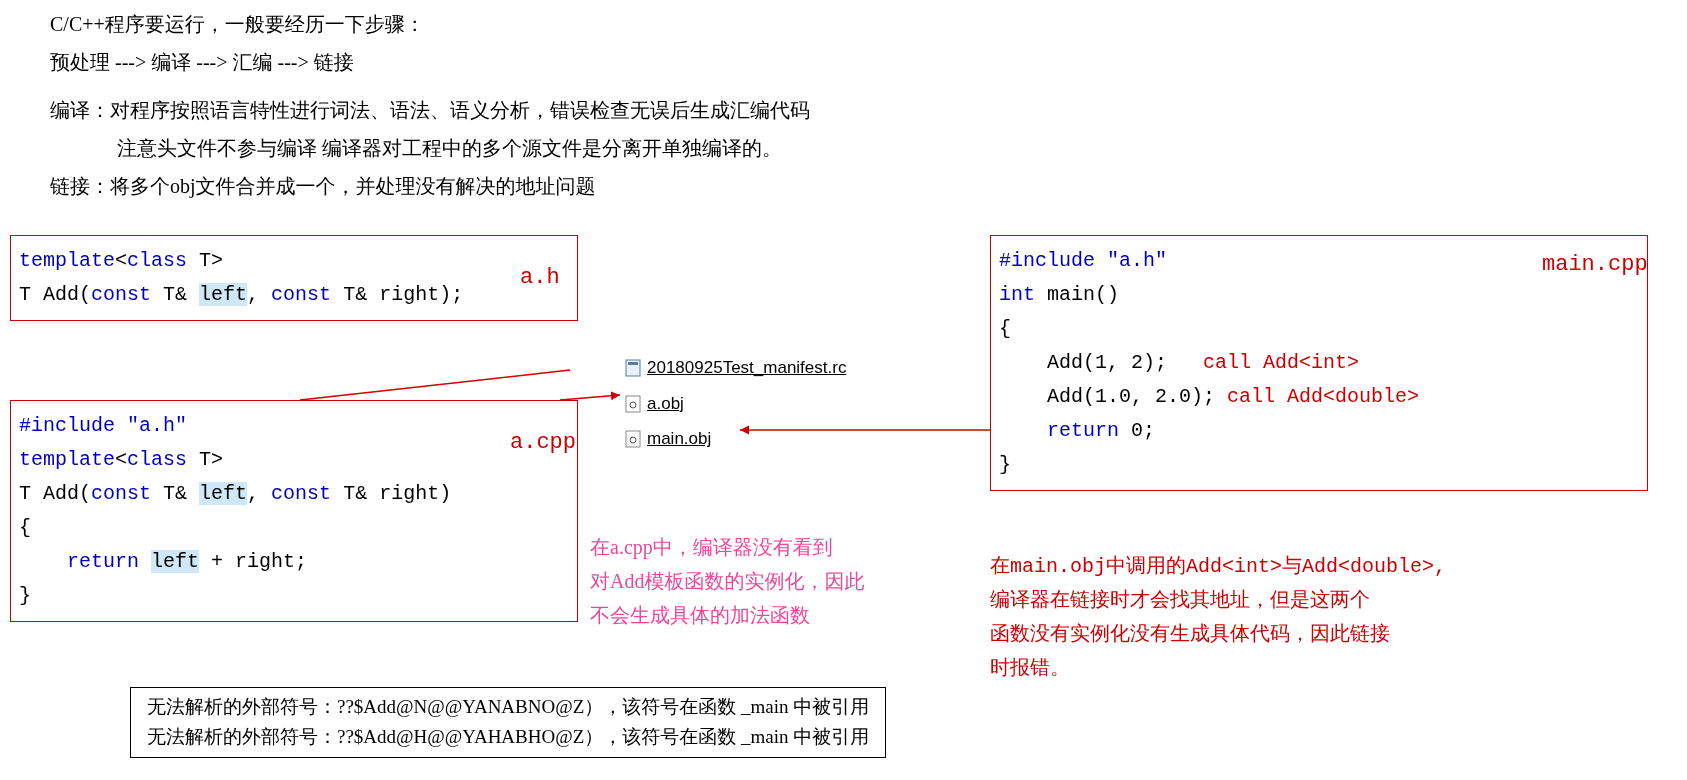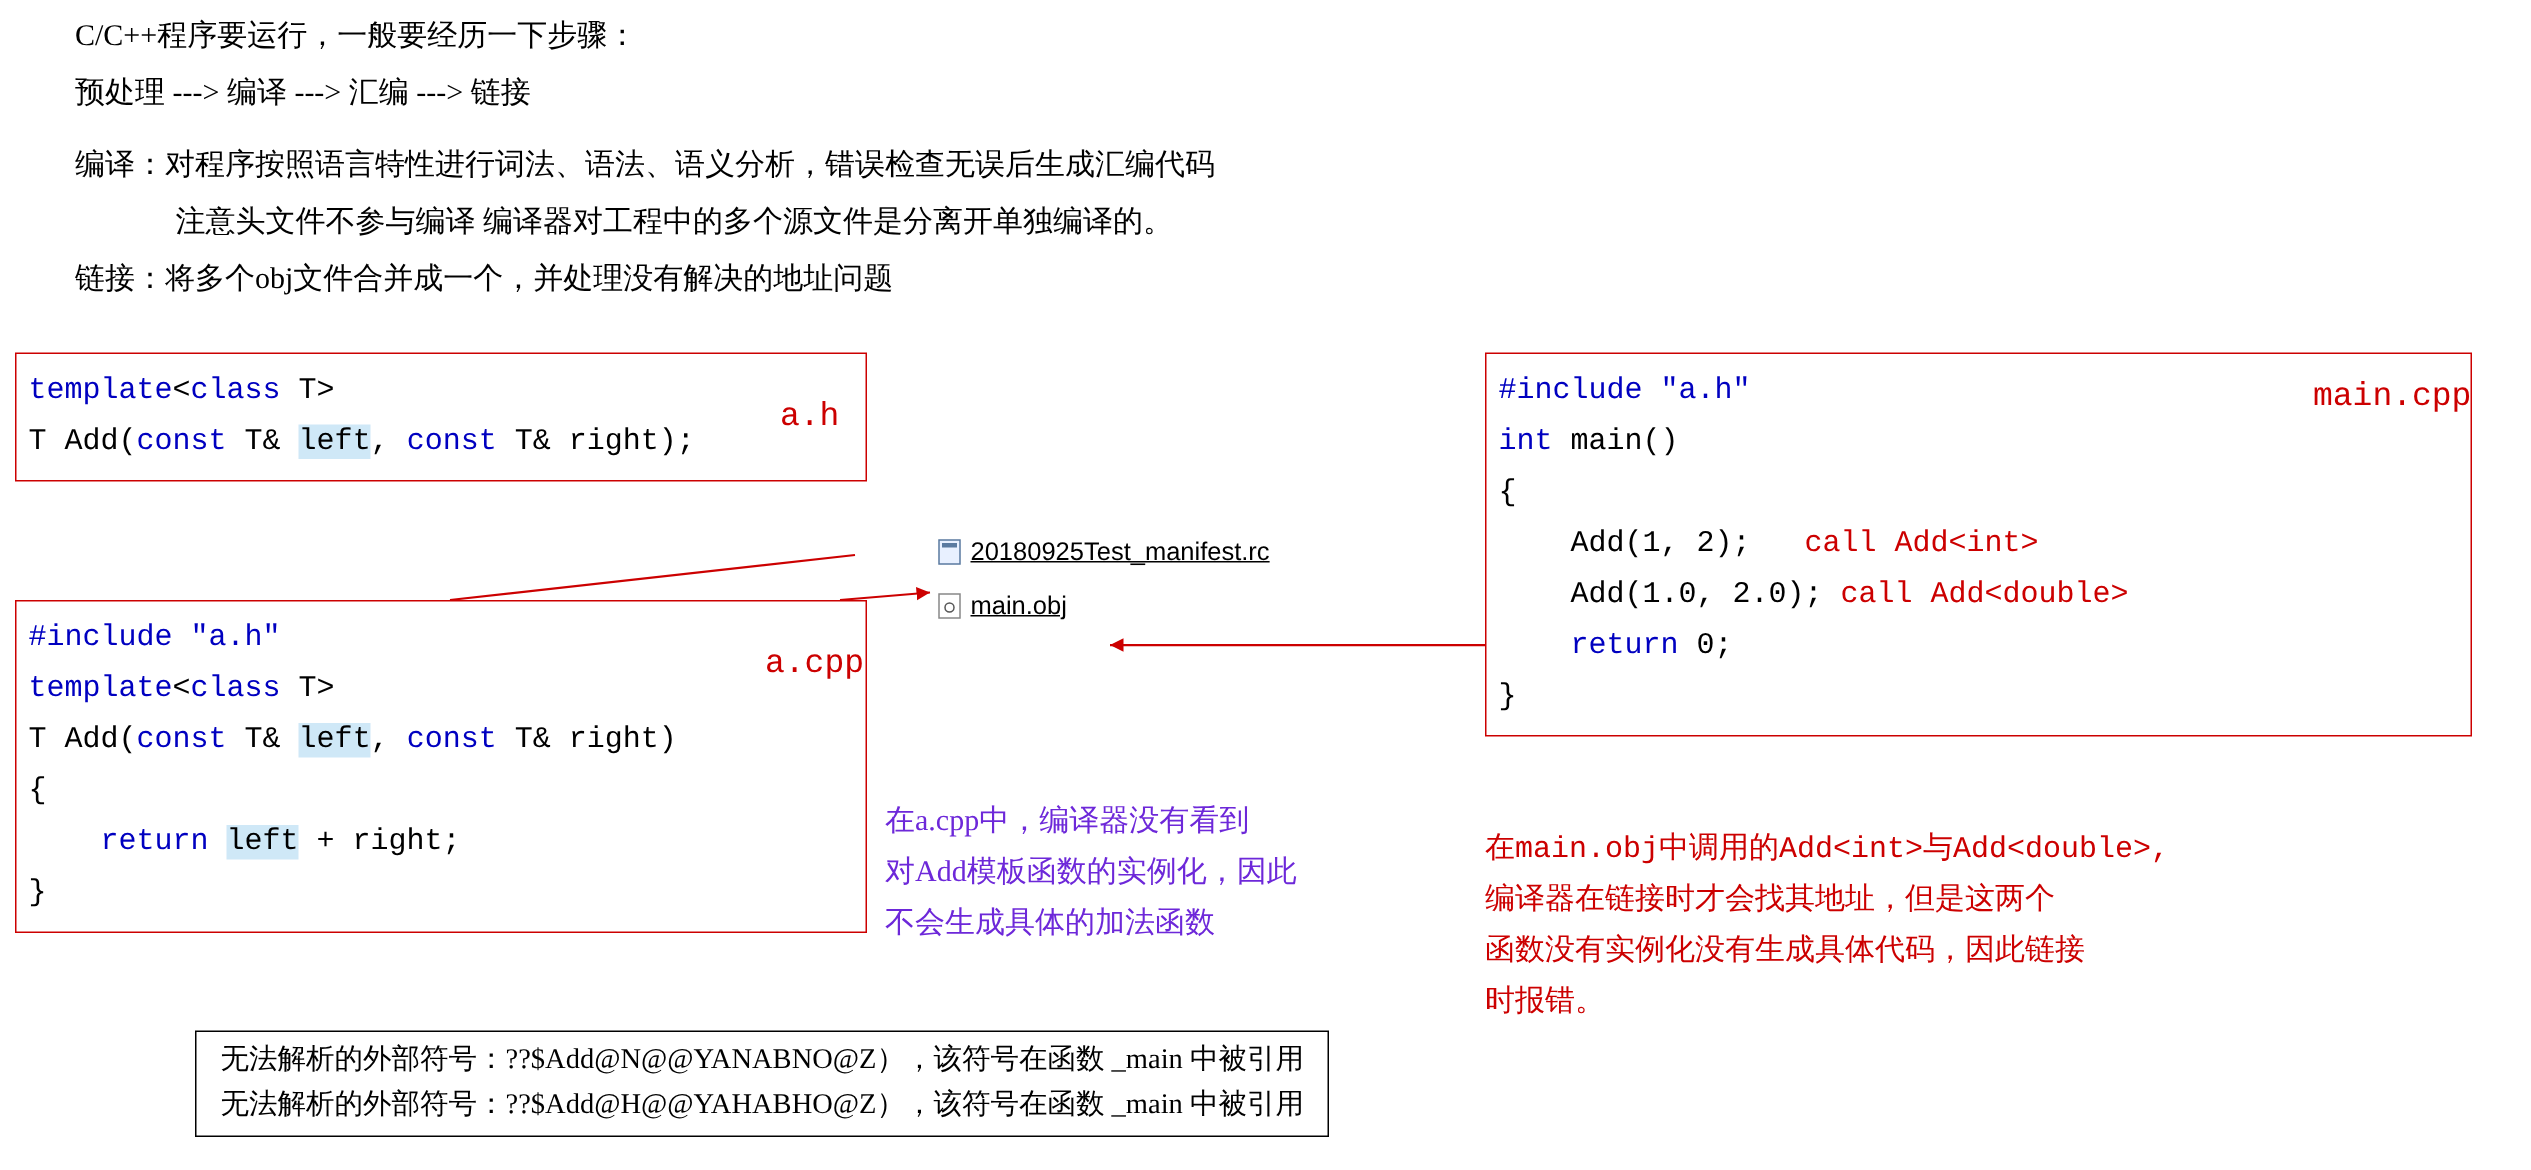--- a/index.html
+++ b/index.html
@@ -27,21 +27,21 @@
   .box-main { left: 990px; top: 235px; width: 640px; }
   .box-label { color: #c00; font-family: Consolas, "Courier New", monospace; position: absolute; font-size: 22px; }
   .label-ah { left: 520px; top: 265px; }
   .label-acpp { left: 510px; top: 430px; }
   .label-main { left: 1542px; top: 252px; }
   .kw { color: #0000c0; }
   .hl { background: #cfe8f7; }
   .plain { color: #000; }
   pre { margin: 0; font-family: Consolas, "Courier New", monospace; font-size: 20px; line-height: 1.7; white-space: pre; }
   .red-ann { color: #c00; font-family: Consolas, "Courier New", monospace; font-size: 20px; text-align: right; }
-  .note-acpp { position: absolute; left: 590px; top: 530px; color: #6d28d9; font-family: "SimSun", serif; font-size: 20px; line-height: 1.7; }
+  .note-acpp { position: absolute; left: 590px; top: 530px; color: #ec4899; font-family: "SimSun", serif; font-size: 20px; line-height: 1.7; }
   .note-main { position: absolute; left: 990px; top: 550px; color: #c00; font-family: Liberation Mono, monospace; font-size: 20px; line-height: 1.7; }
   .file-list { position: absolute; left: 625px; top: 350px; font-family: "Segoe UI", sans-serif; font-size: 17px; line-height: 2.1; text-decoration: underline; }
   .file-list div { display: flex; align-items: center; gap: 6px; }
   .file-icon { width: 16px; height: 18px; flex-shrink:0; }
   .err-box { position: absolute; left: 130px; top: 687px; border: 1px solid #000; padding: 4px 16px; font-family: "SimSun", serif; font-size: 19px; line-height: 1.6; }
   svg.arrows { position: absolute; left: 0; top: 0; pointer-events: none; }
 </style>
 </head>
 <body>
 
@@ -88,20 +88,27 @@
         <rect x="1" y="1" width="14" height="16" fill="#e8f0ff" stroke="#5a7aa0"></rect>
         <rect x="3" y="3" width="10" height="3" fill="#5a7aa0"></rect>
       </svg>
     <span>20180925Test_manifest.rc</span>
   </div>
   <div>
     <svg class="file-icon" viewBox="0 0 16 18">
         <rect x="1" y="1" width="14" height="16" fill="#fff" stroke="#888"></rect>
         <circle cx="8" cy="10" r="3" fill="none" stroke="#555"></circle>
       </svg>
+    <span>a.obj</span>
+  </div>
+  <div>
+    <svg class="file-icon" viewBox="0 0 16 18">
+        <rect x="1" y="1" width="14" height="16" fill="#fff" stroke="#888"></rect>
+        <circle cx="8" cy="10" r="3" fill="none" stroke="#555"></circle>
+      </svg>
     <span>main.obj</span>
   </div>
 </div>
 
 <div class="note-acpp">
   <div>在a.cpp中，编译器没有看到</div>
   <div>对Add模板函数的实例化，因此</div>
   <div>不会生成具体的加法函数</div>
 </div>
 <div class="note-main">

